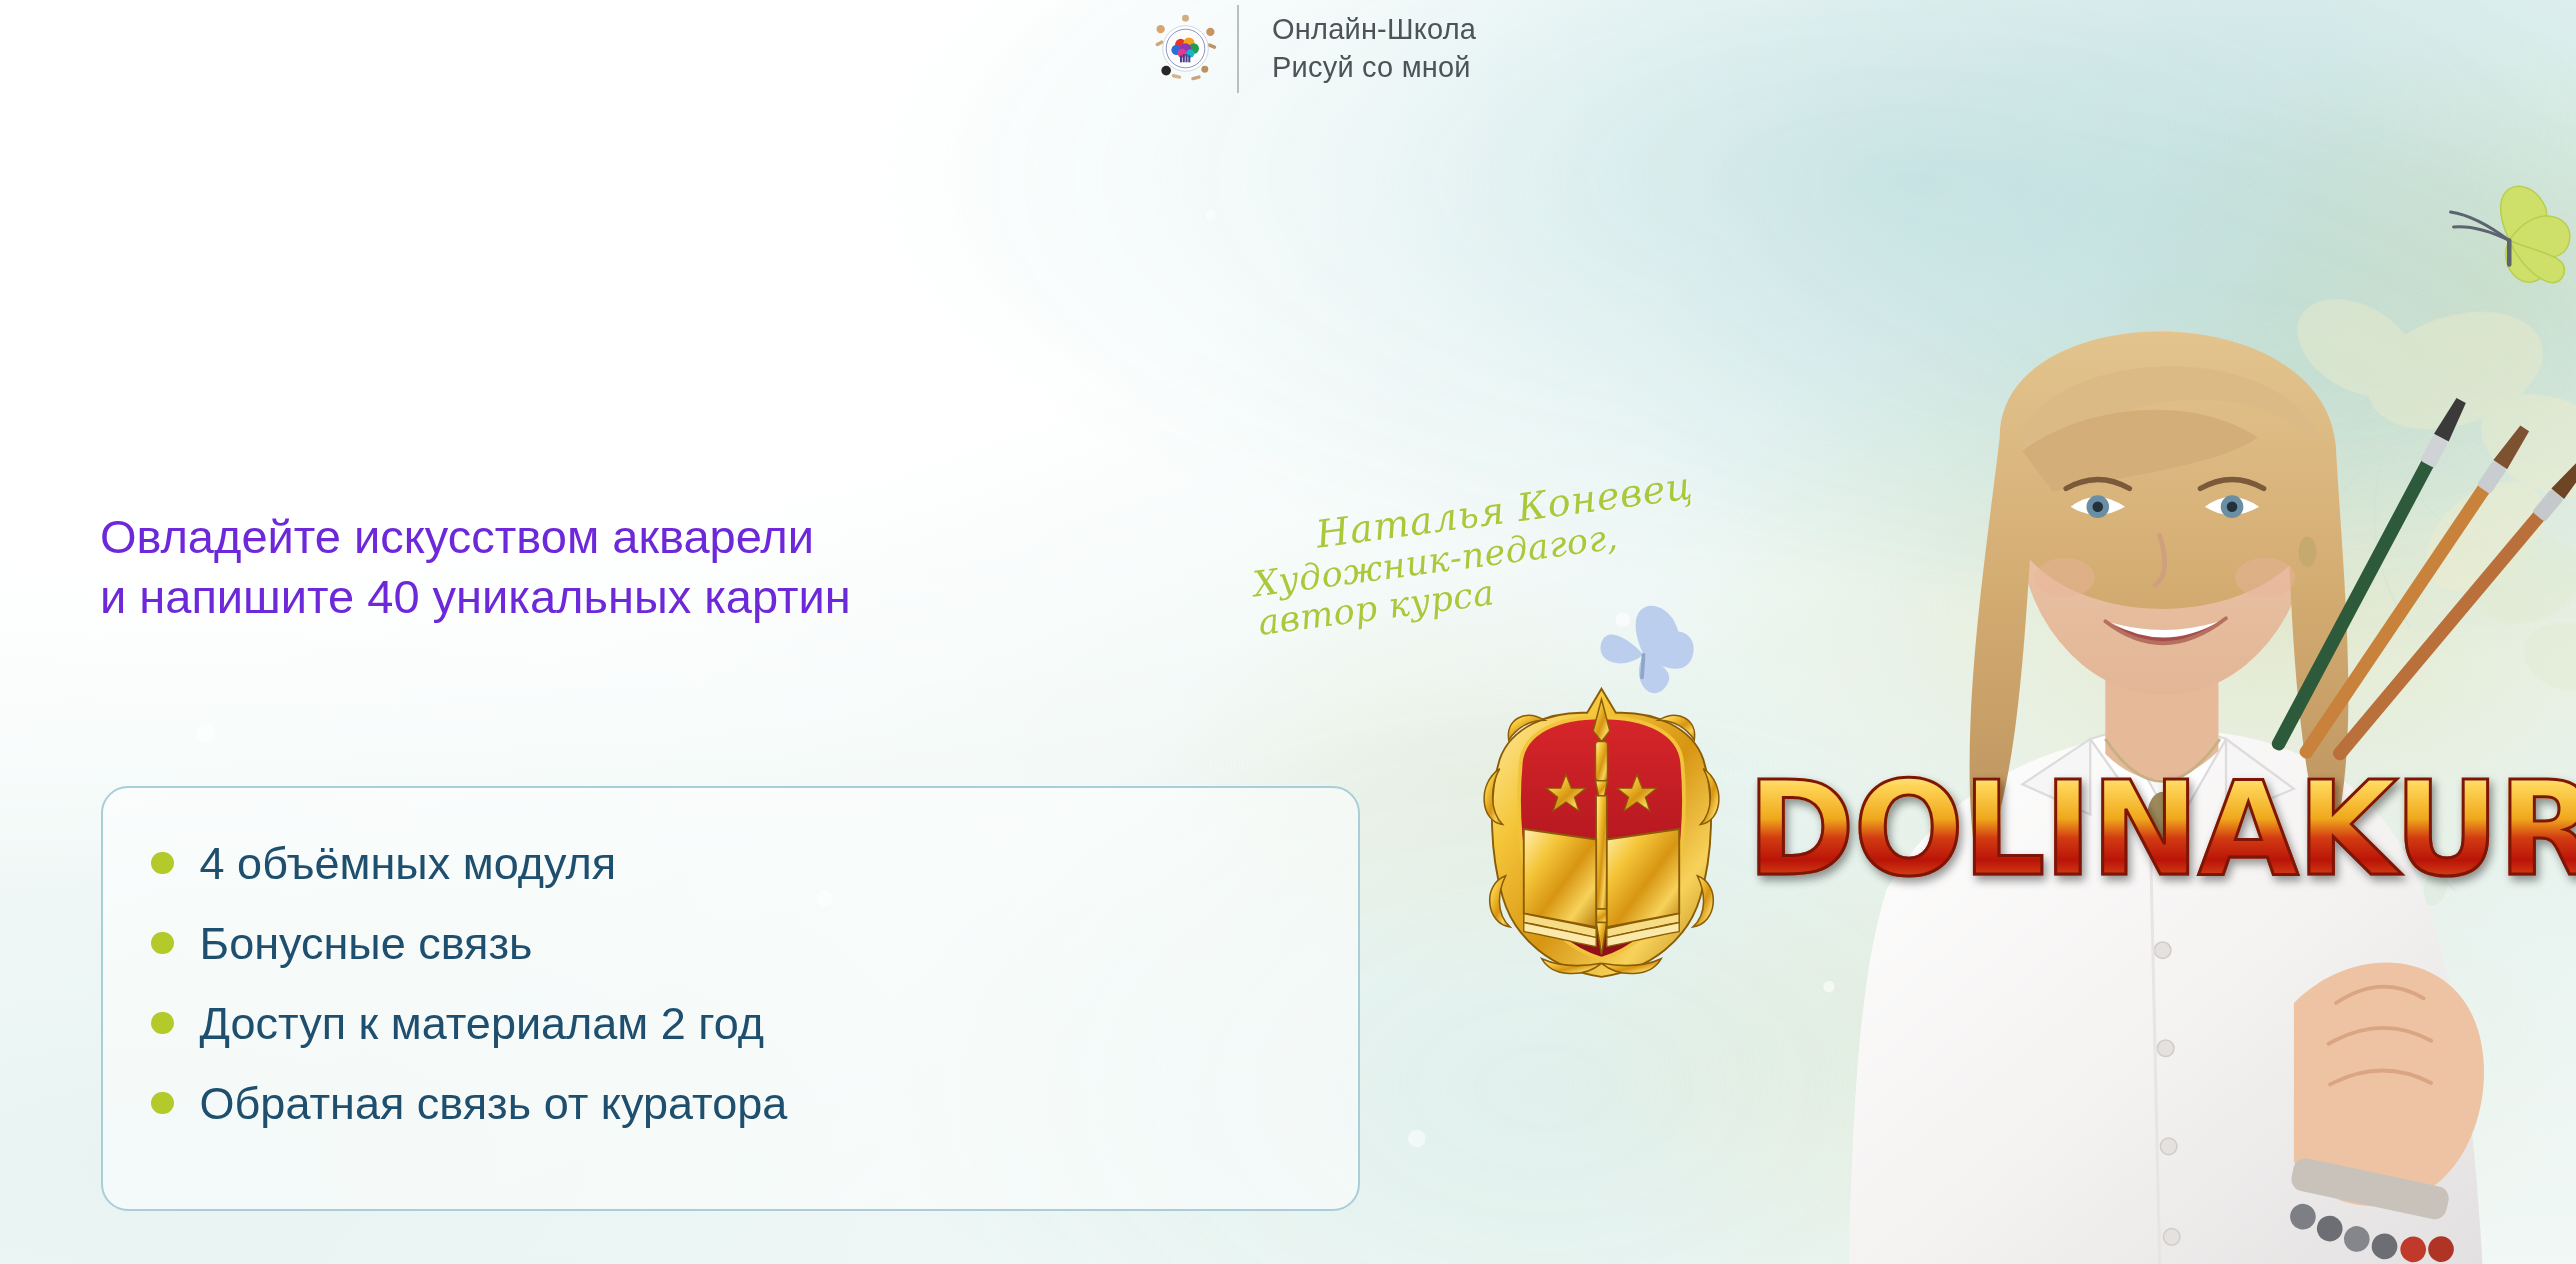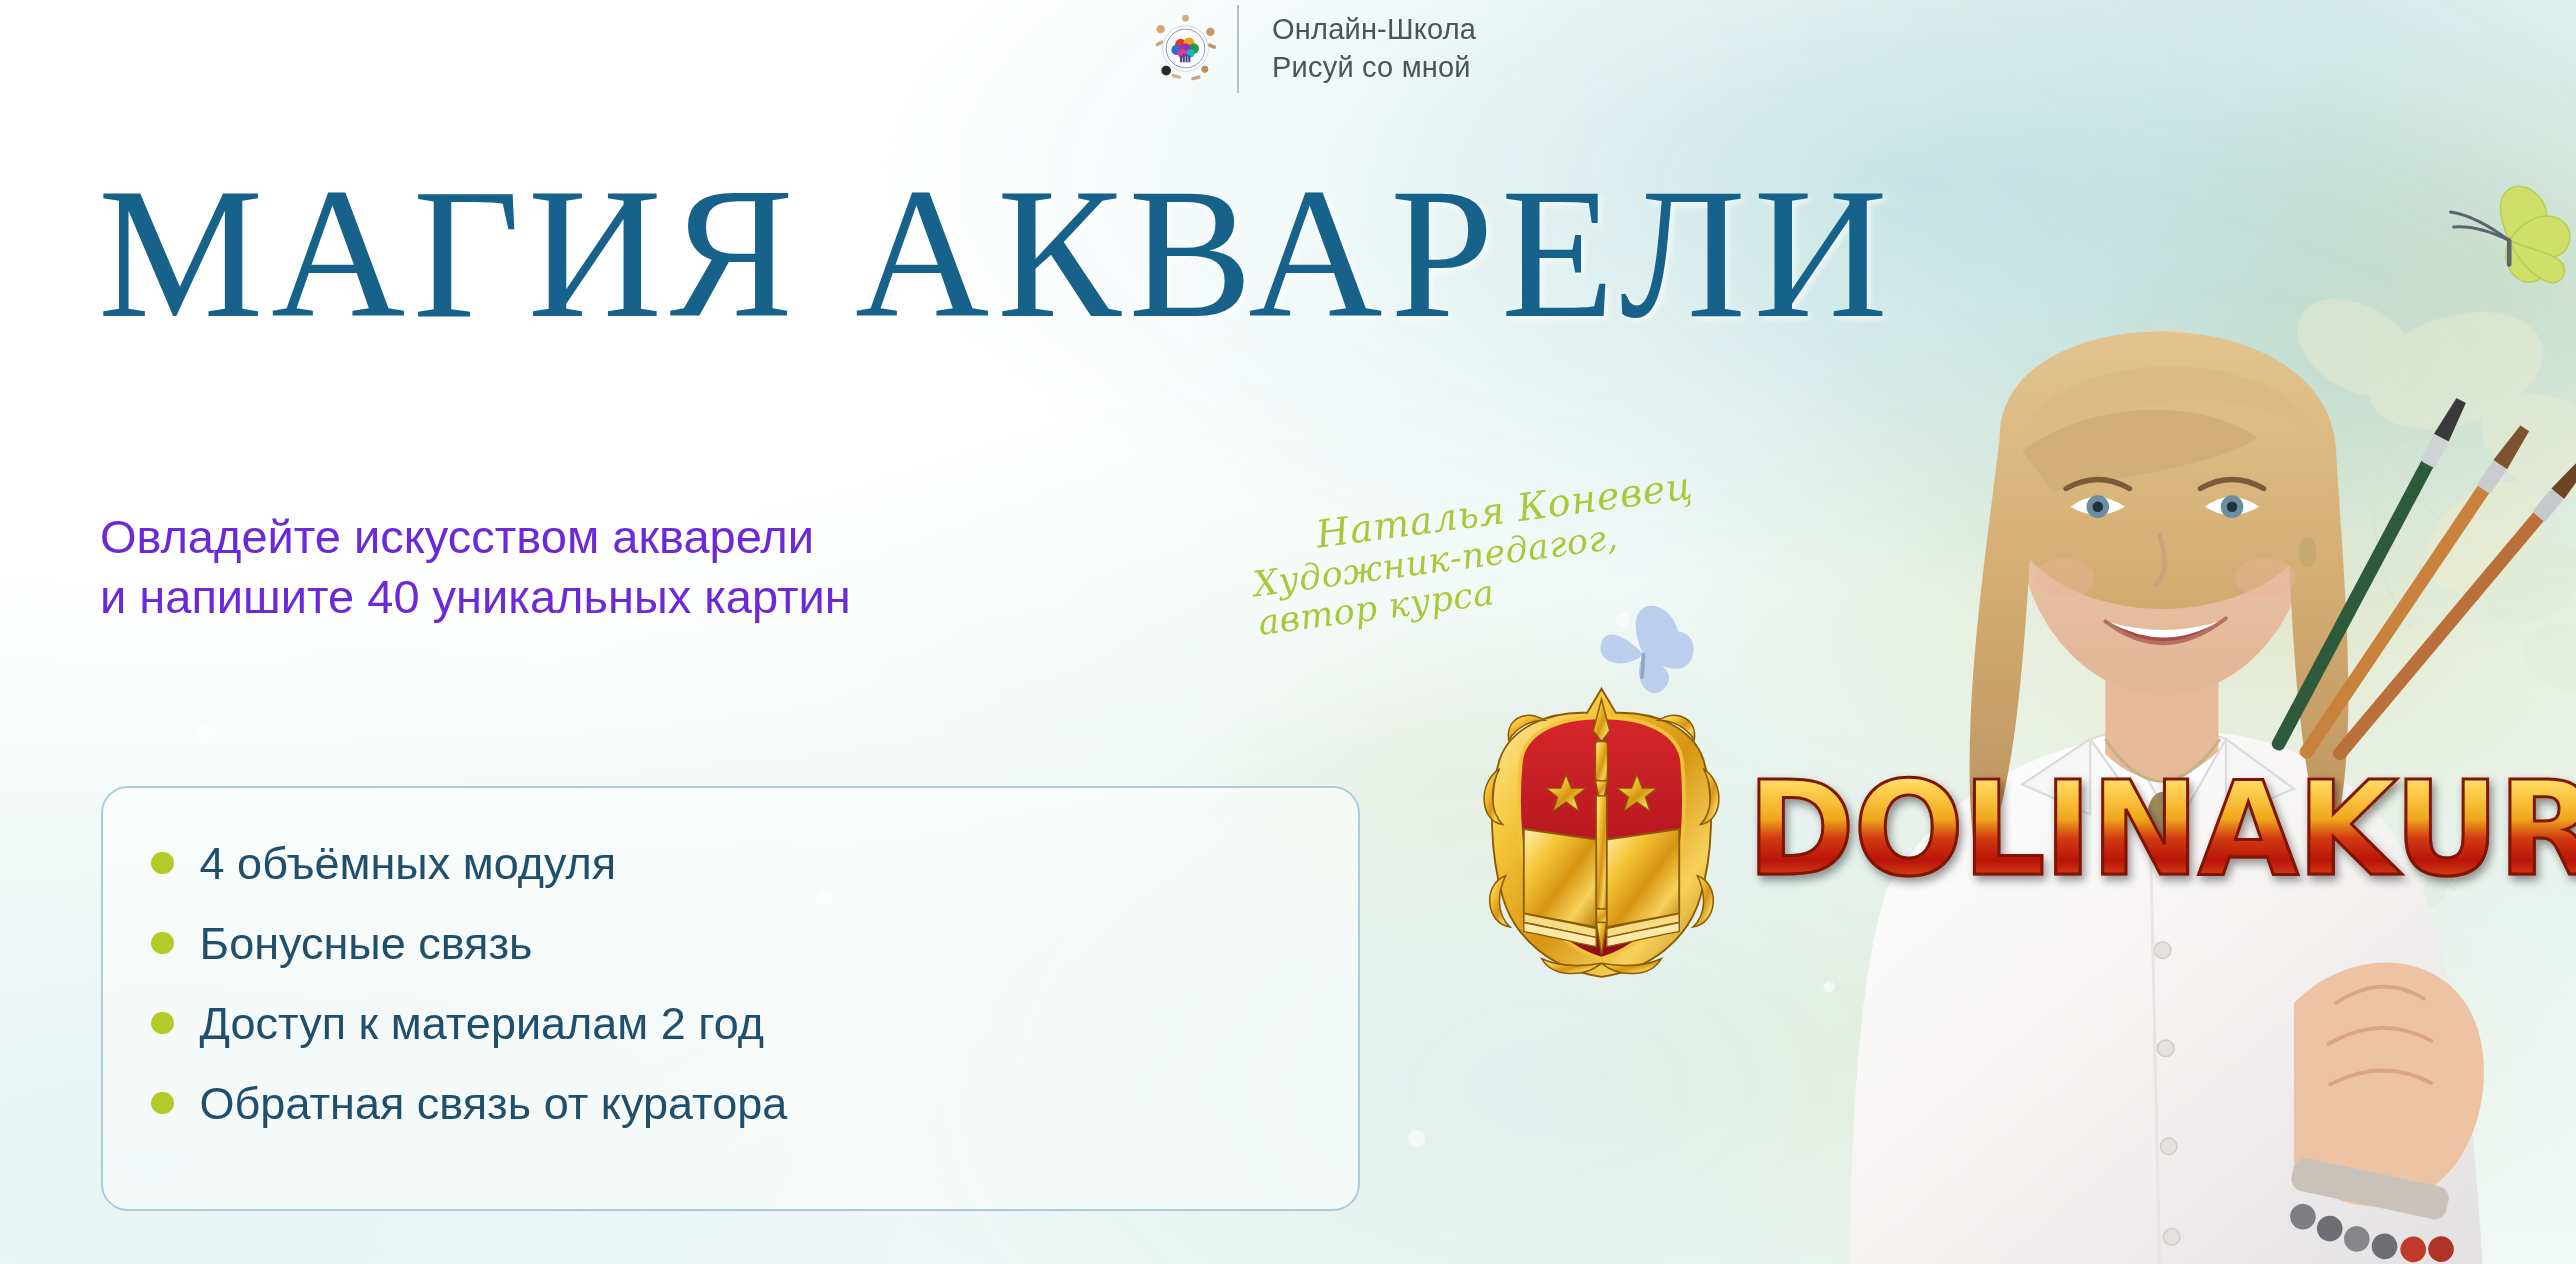--- a/index.html
+++ b/index.html
@@ -276,21 +276,20 @@
         </g>
       </svg>
     </div>
     <div class="brand-divider"></div>
     <div class="brand-text">
       <div class="brand-line">Онлайн-Школа</div>
       <div class="brand-line">Рисуй со мной</div>
     </div>
   </div>
 
-  <div class="hero-title">МАГИЯ АКВАРЕЛИ</div>
 
   <div class="hero-sub">
     <div>Овладейте искусством акварели</div>
     <div>и напишите 40 уникальных картин</div>
   </div>
 
   <div class="features-card">
     <div class="feature-row">
       <span class="feature-dot"></span>
       <span class="feature-label">4 объёмных модуля</span>

